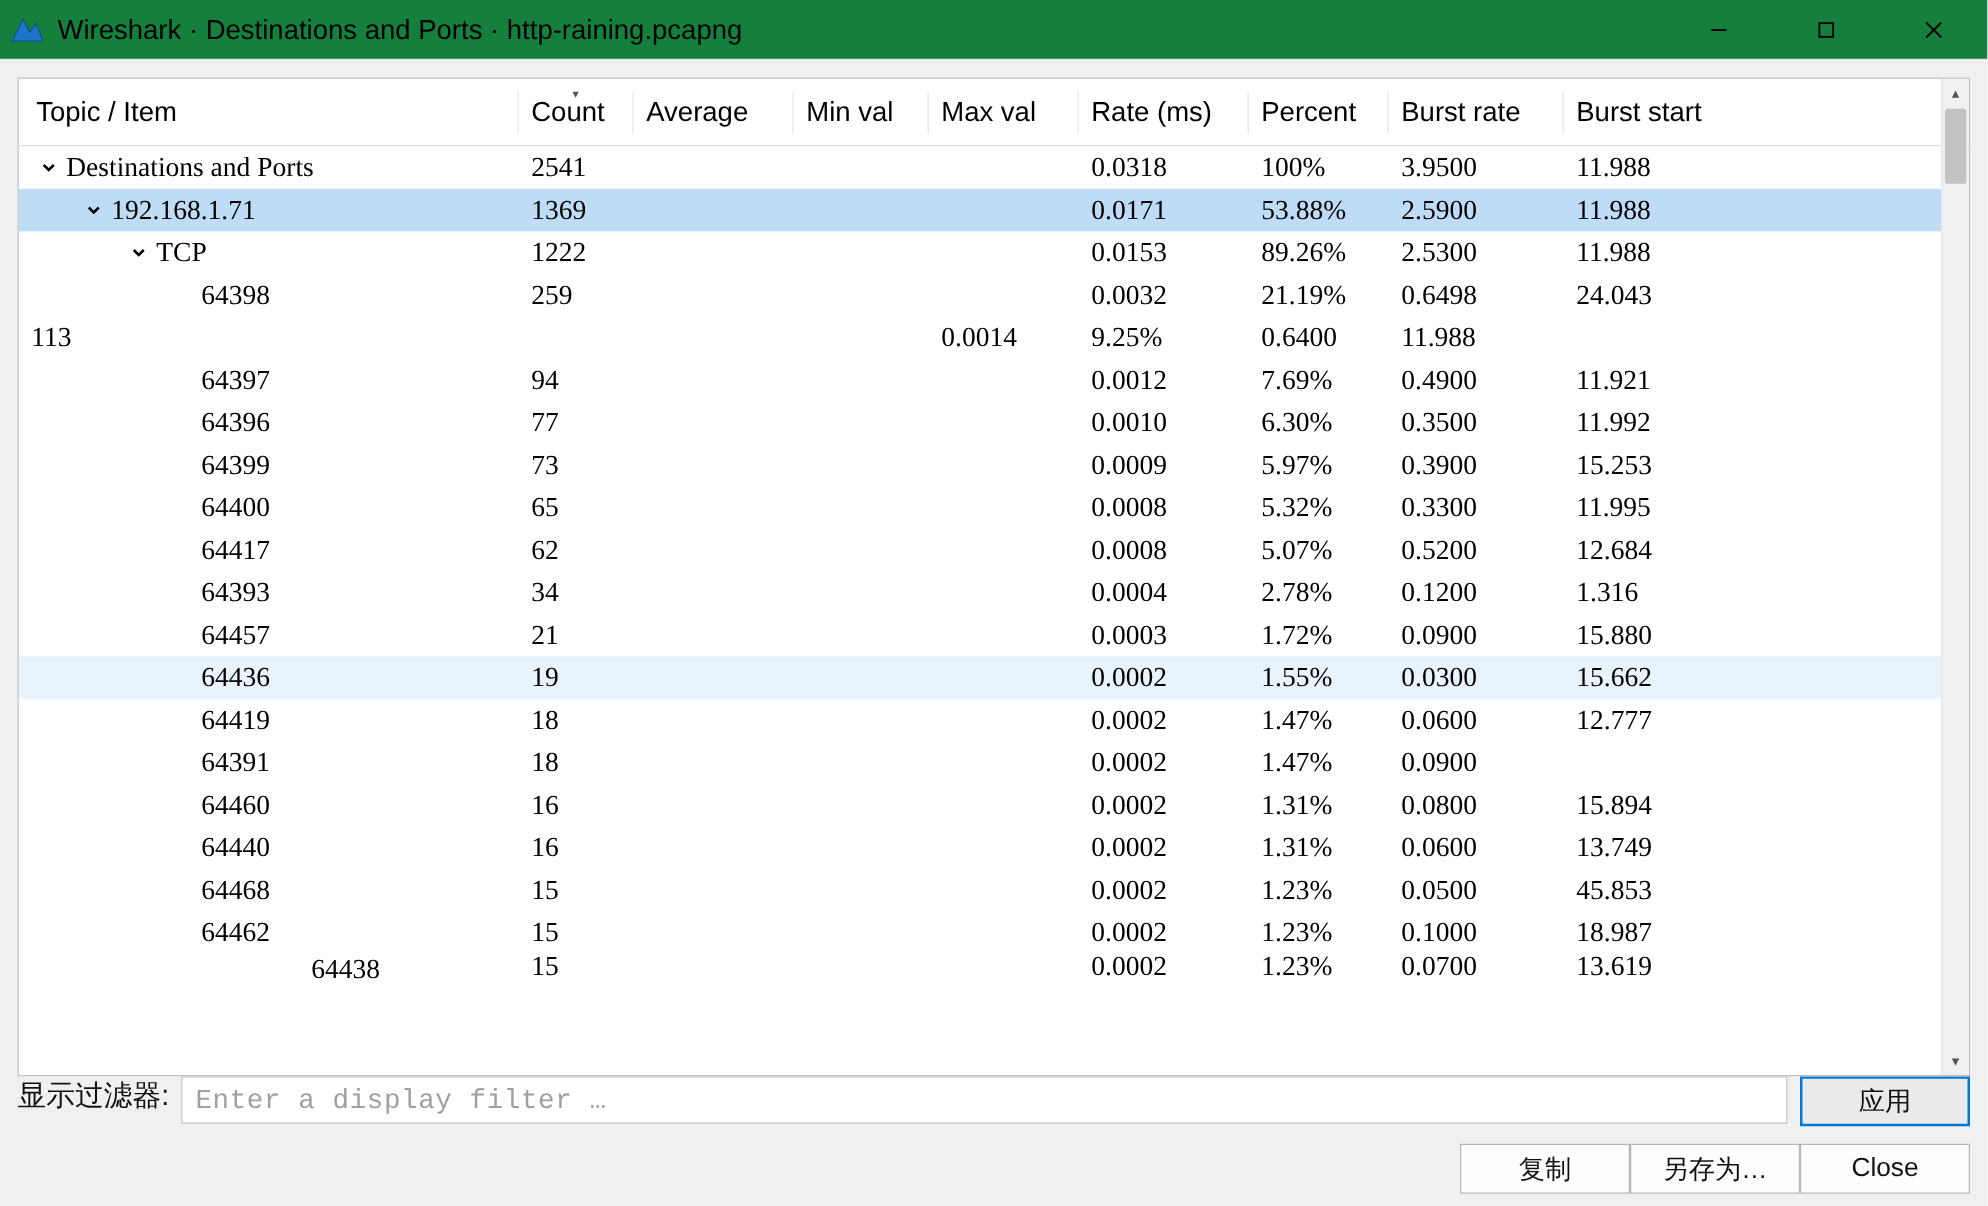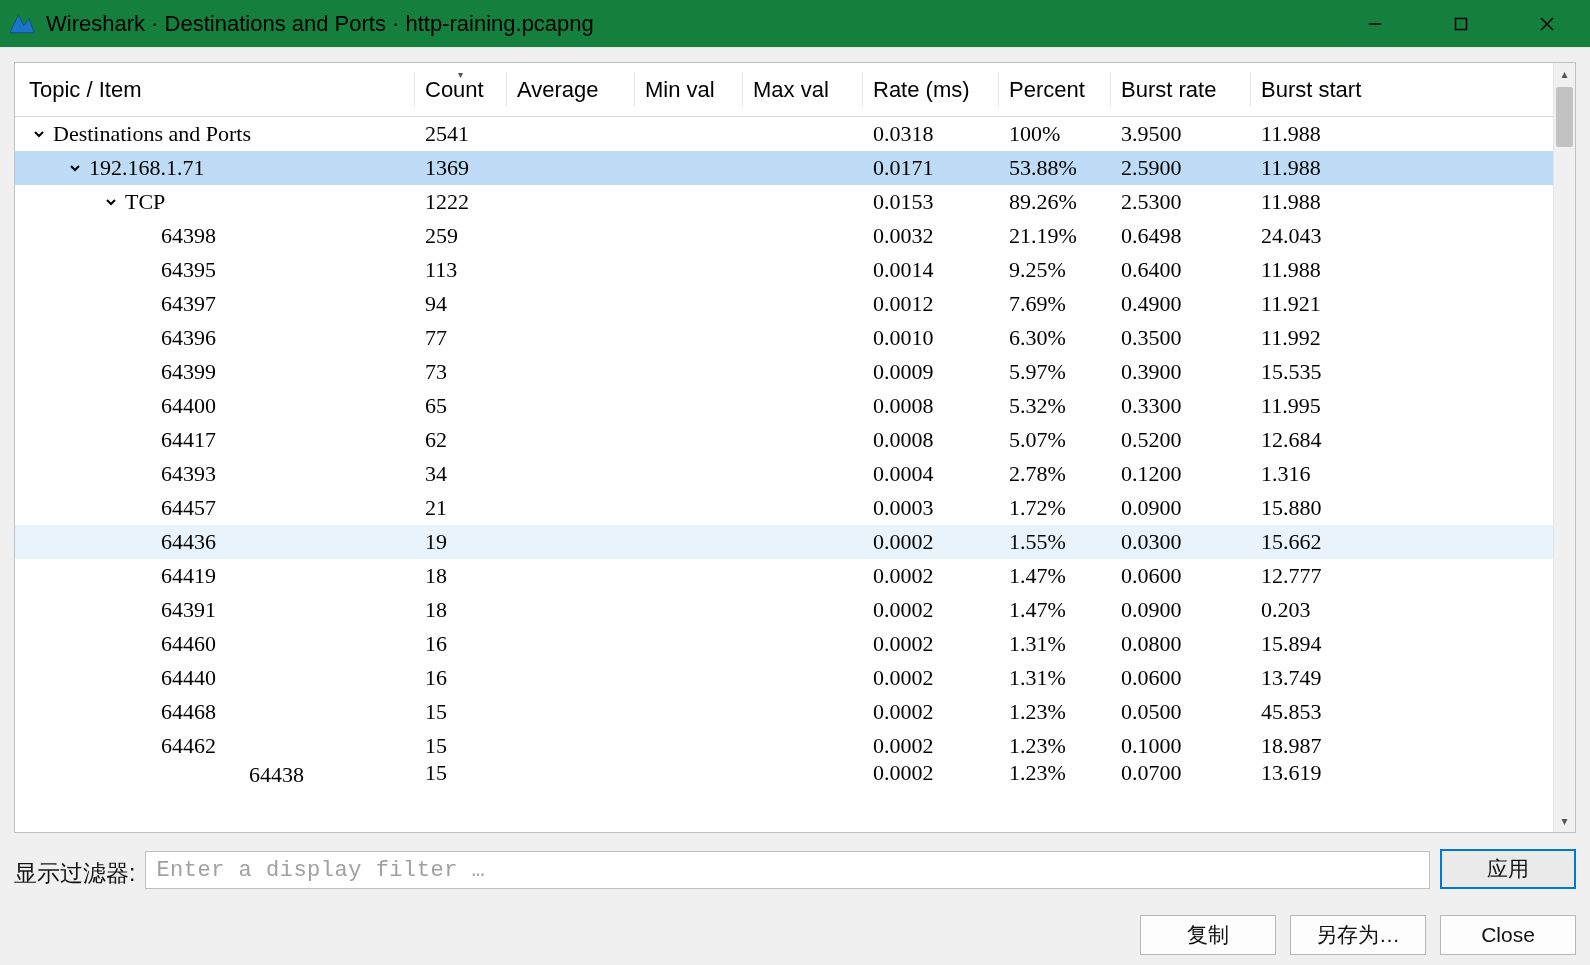--- a/index.html
+++ b/index.html
@@ -141,22 +141,21 @@
   .indent-spacer { display: inline-block; }
   .row.cut {
     overflow: hidden;
     height: 24px; 
     align-items: flex-start;
   }
   .row.cut .cell, .row.cut .topic-cell { padding-top: 0; line-height: 20px; gap: 44px; }
   
   .filter-row {
     display: flex;
-    align-items: flex-end;
-    margin-top: 16px;
+    align-items: flex-start;
     gap: 10px;
   }
   .filter-label {
     font-size: 23px;
     white-space: nowrap;
     color: #111;
   }
   .filter-input {
     flex: 1 1 auto;
     height: 38px;
@@ -182,22 +181,21 @@
     color: #111;
   }
   .btn.primary {
     border: 2px solid #0078d7;
     background: #eaeaea;
   }
   
   .button-bar {
     display: flex;
     justify-content: flex-end;
-    gap: 14px;
-    margin-top: 26px;
+    margin-top: 14px;
   }
 </style>
 </head>
 <body>
 
 <div class="titlebar">
   <span class="app-icon">
     <svg viewBox="0 0 32 32" width="28" height="28">
       <path d="M2 26 L12 6 L18 18 L24 10 L30 26 Z" fill="#1a74c7" stroke="#0d4f8a" stroke-width="1"></path>
     </svg>
@@ -309,25 +307,20 @@
           <div class="cell">259</div>
           <div class="cell"></div>
           <div class="cell"></div>
           <div class="cell"></div>
           <div class="cell">0.0032</div>
           <div class="cell">21.19%</div>
           <div class="cell">0.6498</div>
           <div class="cell">24.043</div>
         </div>
         <div class="row">
-          <div class="topic-cell">
-            <span class="indent-spacer" style="width: 108px;"></span>
-            <span class="expander"></span>
-            <span>64395</span>
-          </div>
           <div class="cell">113</div>
           <div class="cell"></div>
           <div class="cell"></div>
           <div class="cell"></div>
           <div class="cell">0.0014</div>
           <div class="cell">9.25%</div>
           <div class="cell">0.6400</div>
           <div class="cell">11.988</div>
         </div>
         <div class="row">
@@ -366,21 +359,21 @@
             <span class="expander"></span>
             <span>64399</span>
           </div>
           <div class="cell">73</div>
           <div class="cell"></div>
           <div class="cell"></div>
           <div class="cell"></div>
           <div class="cell">0.0009</div>
           <div class="cell">5.97%</div>
           <div class="cell">0.3900</div>
-          <div class="cell">15.535</div>
+          <div class="cell">15.253</div>
         </div>
         <div class="row">
           <div class="topic-cell">
             <span class="indent-spacer" style="width: 108px;"></span>
             <span class="expander"></span>
             <span>64400</span>
           </div>
           <div class="cell">65</div>
           <div class="cell"></div>
           <div class="cell"></div>
@@ -471,21 +464,20 @@
             <span class="expander"></span>
             <span>64391</span>
           </div>
           <div class="cell">18</div>
           <div class="cell"></div>
           <div class="cell"></div>
           <div class="cell"></div>
           <div class="cell">0.0002</div>
           <div class="cell">1.47%</div>
           <div class="cell">0.0900</div>
-          <div class="cell">0.203</div>
         </div>
         <div class="row">
           <div class="topic-cell">
             <span class="indent-spacer" style="width: 108px;"></span>
             <span class="expander"></span>
             <span>64460</span>
           </div>
           <div class="cell">16</div>
           <div class="cell"></div>
           <div class="cell"></div>

